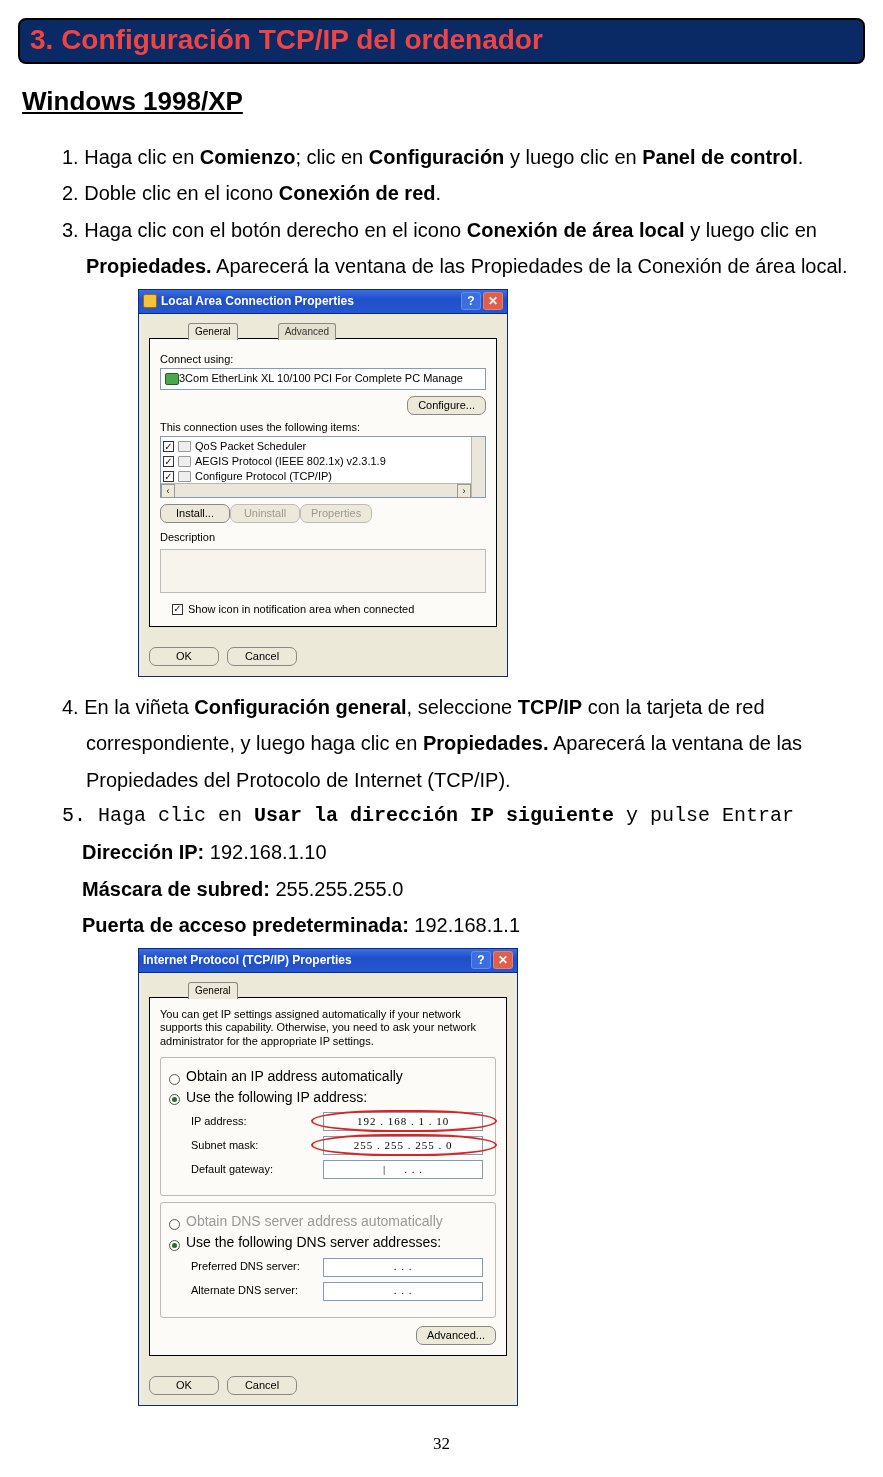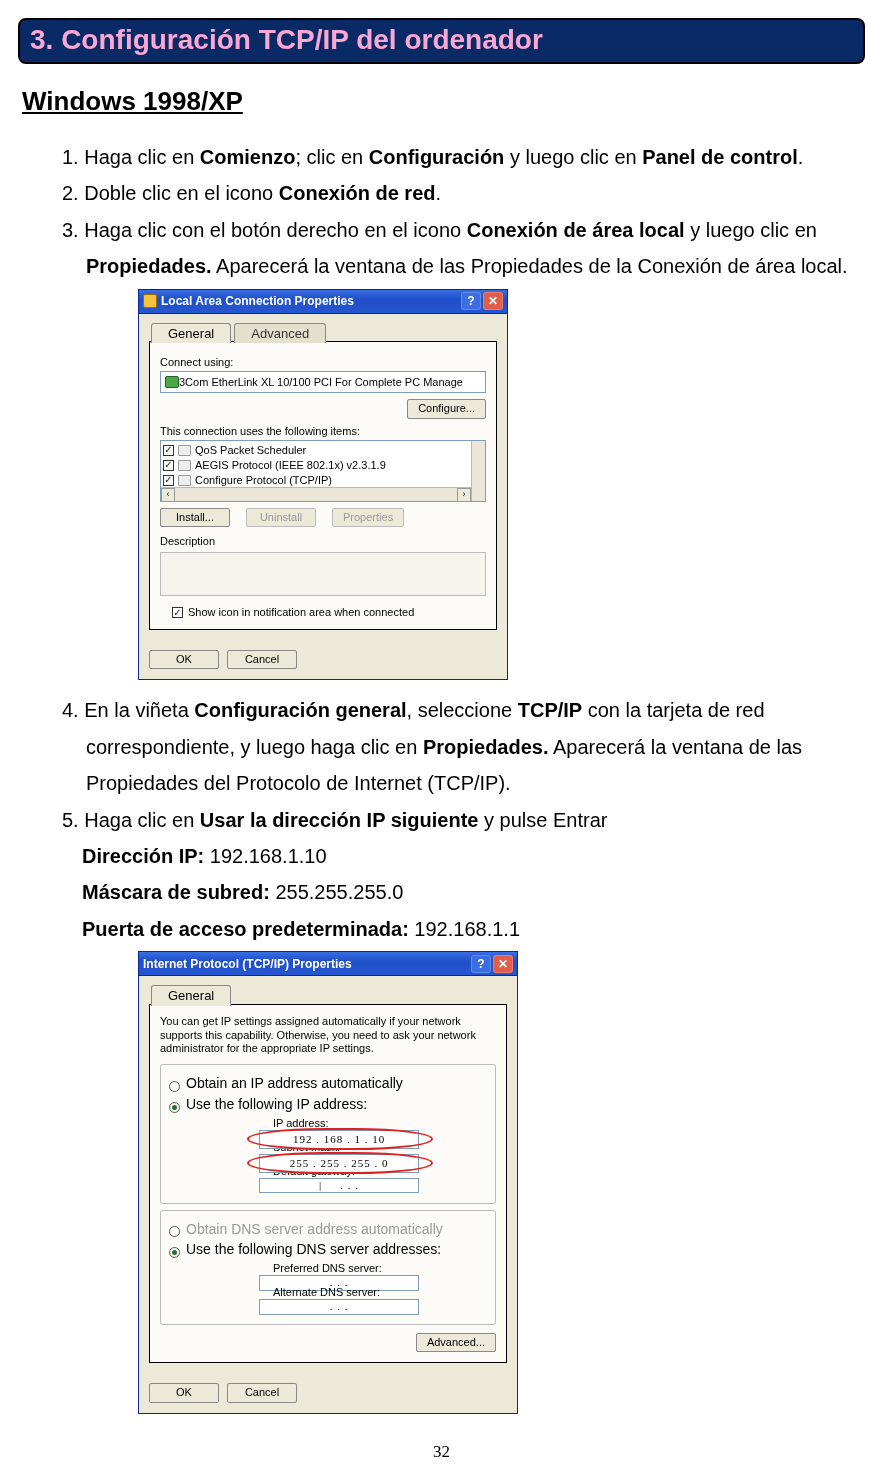--- a/index.html
+++ b/index.html
@@ -13,21 +13,21 @@
   }
   .section-banner {
     background: #0a2a66;
     border: 2px solid #000;
     border-radius: 8px;
     padding: 4px 10px 6px 10px;
     margin-bottom: 22px;
   }
   .section-banner h1 {
     margin: 0;
-    color: #f9a8d4;
+    color: #ef4444;
     font-size: 28px;
     font-family: Arial, Helvetica, sans-serif;
   }
   h2.underline {
     text-decoration: underline;
     font-size: 26px;
     margin: 0 0 22px 4px;
     font-family: Arial, sans-serif;
   }
   .content { font-size: 20px; line-height: 1.82; }
@@ -62,62 +62,62 @@
   .titlebar .btns { display:flex; gap:2px; }
   .titlebar .wbtn {
     width:20px;height:18px;border:1px solid #fff3;border-radius:3px;
     display:flex;align-items:center;justify-content:center;font-weight:bold;font-size:12px;
   }
   .wbtn.help{background:#3a6ee2;} .wbtn.close{background:#e15f4a;}
   .dlg-body { padding:8px 10px 10px 10px; }
   .tabs { margin-bottom:-1px; padding-left:2px; }
   .tab {
     display:inline-block; background:#ece9d8; border:1px solid #888;
-    border-bottom:none; border-radius:3px 3px 0 0; padding:2px 16px; font-size:13px;
-    position:relative; top:1px;
+    border-bottom:none; border-radius:3px 3px 0 0; padding:2px 6px; font-size:10px;
+    position:relative; top:1px;margin-left:37px;
   }
   .tab.inactive { background:#e4e0ce; color:#333; }
   .panel { border:1px solid #000000; background:#fcfbf8; padding:10px; }
   .lbl { margin:4px 0 2px 0; }
   .adapterbox {
     border:1px solid #7f9db9; background:#fff; padding:3px 4px; display:flex; align-items:center; gap:0;
     height:22px;
   }
   .nic-icon{width:14px;height:12px;background:#4aa84a;border:1px solid #206020;border-radius:2px;}
   .btn {
-    display:inline-block; border:1px solid #888; background:#ece9d8; border-radius:2px;
+    display:inline-block; border:1px solid #888; background:#ece9d8; border-radius:7px;
     padding:2px 10px; font-size:11px; min-width:70px; text-align:center;
   }
   .btn.disabled{color:#999;border-color:#bbb;}
   .right{ text-align:right; }
   .listbox{
     border:1px solid #7f9db9; background:#fff; height:62px; margin-top:2px; position:relative;
     padding:2px 2px 14px 2px;
   }
   .li{display:flex;align-items:center;gap:4px;height:15px;font-size:11px;}
   .chk{width:11px;height:11px;border:1px solid #333;background:#fff;display:inline-flex;align-items:center;justify-content:center;font-size:9px;line-height:1;}
   .chk::after{content:"✓";color:#222;font-size:10px;}
   .srv-icon{width:13px;height:11px;background:#eee;border:1px solid #999;border-radius:1px;}
   .list-hscroll{position:absolute;left:0;right:14px;bottom:0;height:14px;background:#eae6d9;border-top:1px solid #bcb9a8;display:flex;justify-content:space-between;}
   .list-vscroll{position:absolute;top:0;bottom:0;right:0;width:14px;background:#eae6d9;border-left:1px solid #bcb9a8;}
   .sbtn{width:14px;height:14px;background:#ece9d8;border:1px solid #999;font-size:9px;display:flex;align-items:center;justify-content:center;}
-  .row-btns{display:flex;gap:16px;margin-top:6px;}
+  .row-btns{display:flex;gap:0;margin-top:6px;}
   .descbox{border:1px solid #bbb; background:#f6f4ec; height:44px; margin-top:4px; padding:4px;font-size:11px;color:#333;}
   .chkrow{display:flex;align-items:center;gap:5px;margin-top:10px;font-size:11px;padding-left:12px;}
   .footer{display:flex;justify-content:flex-start;gap:8px;padding:10px;}
 
   
   .dlg2 .panel{padding:10px;}
   .blurb{font-size:11px;line-height:1.25;margin-bottom:8px;}
   .radio-row{display:flex;align-items:flex-end;gap:6px;margin:4px 0;font-size:14px;}
   .radio{width:11px;height:11px;border:1px solid #555;border-radius:50%;display:inline-flex;align-items:center;justify-content:center;}
   .radio.sel::after{content:"";width:5px;height:5px;background:#2a6b2a;border-radius:50%;}
   .radio-row.disabled{color:#999;}
   .ipgrid{margin:4px 0 4px 22px;}
-  .iprow{display:flex;align-items:center;height:24px;font-size:11px;flex-direction:column;}
+  .iprow{display:flex;align-items:center;height:24px;font-size:11px;}
   .iprow .ilbl{width:132px;}
   .ipbox{border:1px solid #7f9db9;background:#fff;width:160px;height:19px;display:flex;align-items:center;justify-content:center;font-family:Tahoma;font-size:11px;letter-spacing:1px;}
   .ipbox.cursor::before{content:"|";color:#000;margin-right:18px;}
   .ring{position:relative;}
   .ring .ell{position:absolute;border:2px solid #d22;border-radius:50%/60%;width:186px;height:22px;left:-12px;top:-2px;pointer-events:none;}
   .group{border:1px solid #bbb;border-radius:3px;padding:6px 8px 10px 8px;margin-top:6px;}
   .page-num{ text-align:center; font-size:17px; margin-top:28px; font-family: 'Times New Roman', serif;}
 </style>
 </head>
 <body>
@@ -206,21 +206,21 @@
         <span class="btn">OK</span>
         <span class="btn">Cancel</span>
       </div>
     </div>
   </div>
 
   <div class="indent-1" style="padding-left:68px;">
     <span>4. En la viñeta </span><b>Configuración general</b><span>, seleccione </span><b>TCP/IP</b><span> con la tarjeta de red correspondiente, y luego haga clic en </span><b>Propiedades.</b><span> Aparecerá la ventana de las Propiedades del Protocolo de Internet (TCP/IP).</span>
   </div>
 
-  <div class="indent-1" style="padding-left:68px;">
+  <div class="indent-1" style="padding-left:68px;font-family:Liberation Mono, monospace;">
     <span>5. Haga clic en </span><b>Usar la dirección IP siguiente</b><span> y pulse Entrar</span>
   </div>
   <div class="indent-cont">
     <b>Dirección IP:</b><span> 192.168.1.10</span>
   </div>
   <div class="indent-cont">
     <b>Máscara de subred:</b><span> 255.255.255.0</span>
   </div>
   <div class="indent-cont">
     <b>Puerta de acceso predeterminada:</b><span> 192.168.1.1</span>

